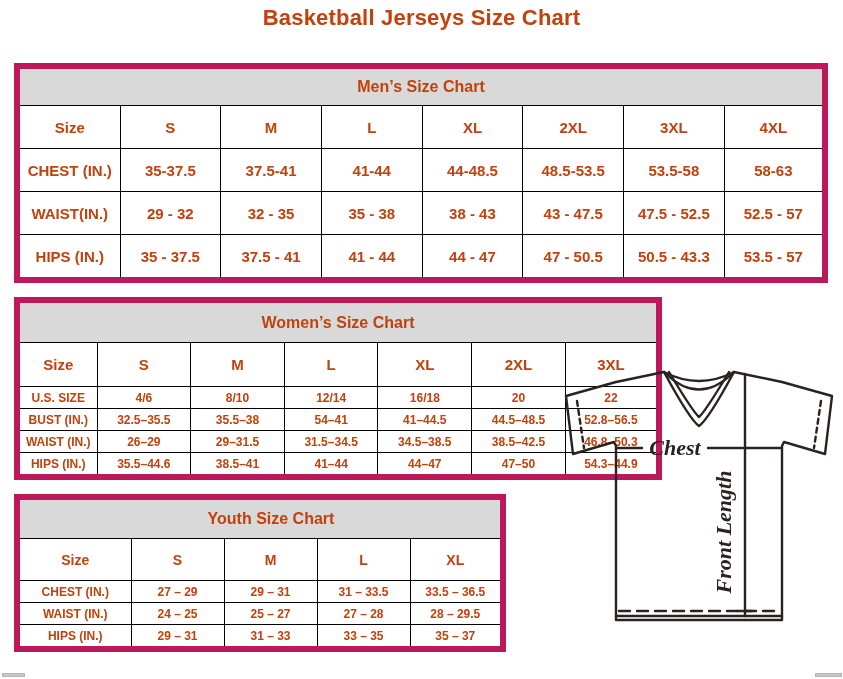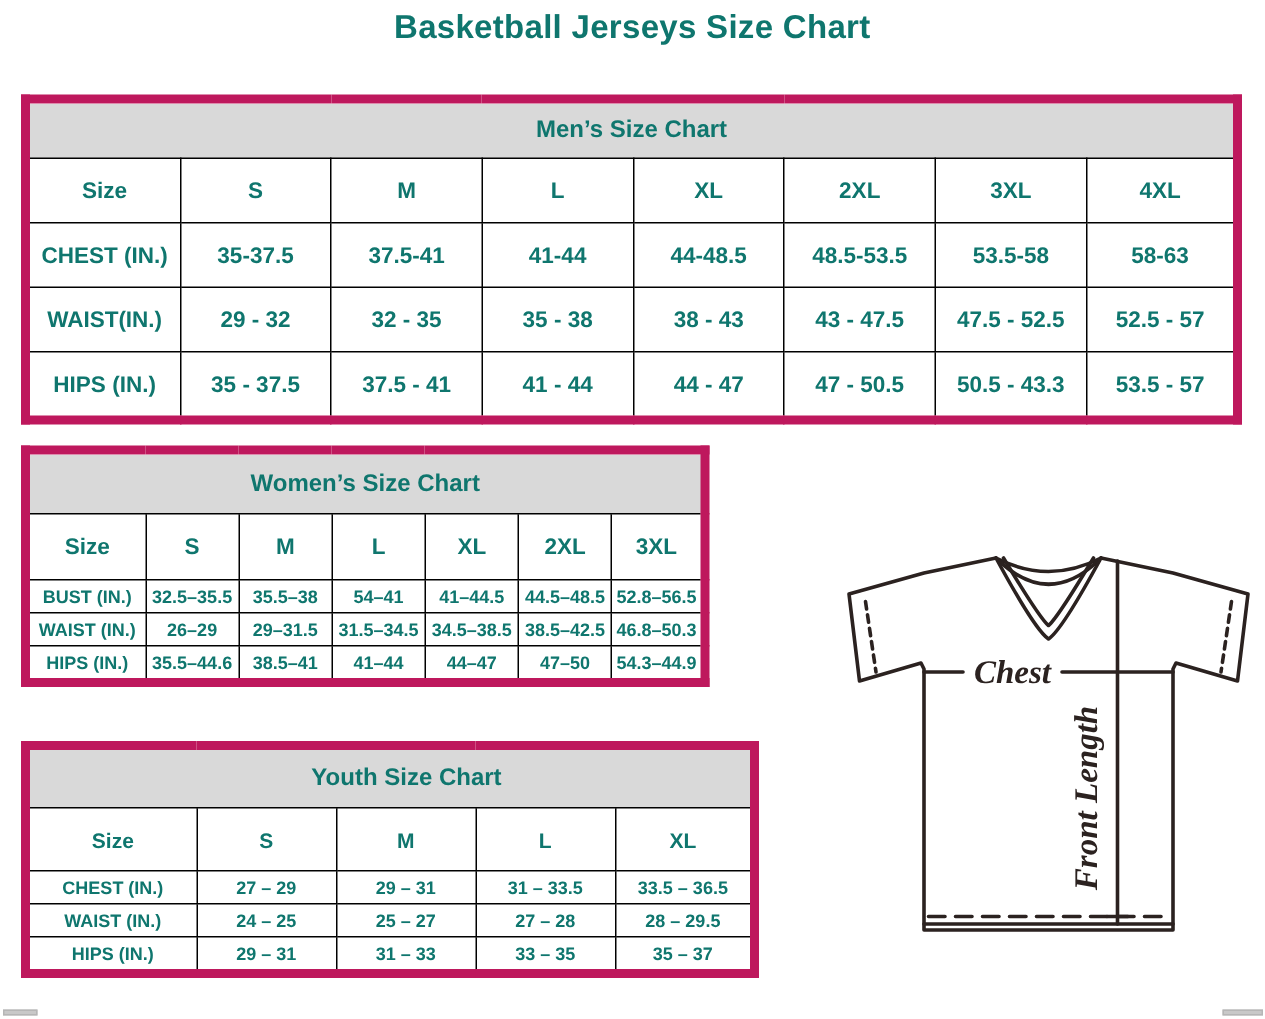--- a/index.html
+++ b/index.html
@@ -1,18 +1,18 @@
 <!DOCTYPE html>
 <html><head>
 <meta charset="utf-8">
 <style>
   html,body{margin:0;padding:0;background:#ffffff;}
   #canvas{
     position:relative;width:843px;height:679px;background:#ffffff;overflow:hidden;
-    font-family:"Liberation Sans",sans-serif;color:#0f766e;
+    font-family:"Liberation Sans",sans-serif;color:#c2410c;
   }
   .page-title{
     position:absolute;top:5px;left:0;right:0;text-align:center;
     font-size:22px;font-weight:bold;letter-spacing:.2px;
   }
   table.size-table{
     position:absolute;border-collapse:collapse;table-layout:fixed;
     border:6px solid #be185d;background:#fff;
   }
   table.size-table td,table.size-table th{
@@ -24,21 +24,21 @@
   td.val{font-weight:bold;}
 
   
   #tbl-men{left:14px;top:63px;width:814px;}
   #tbl-men td.band{height:36px;}
   #tbl-men th.colhead{height:42px;font-size:15px;}
   #tbl-men tr.datarow td{height:42px;font-size:15px;}
   #tbl-men td.rowlabel{font-size:14px;}
 
   
-  #tbl-women{left:14px;top:297px;width:459px;}
+  #tbl-women{left:14px;top:297px;width:648px;}
   #tbl-women td.band{height:39px;}
   #tbl-women th.colhead{height:43px;font-size:15px;}
   #tbl-women tr.datarow td{height:21px;font-size:12px;}
   #tbl-women td.rowlabel{font-size:11px;}
 
   
   #tbl-youth{left:14px;top:494px;width:492px;}
   #tbl-youth td.band{height:38px;padding-left:24px;}
   #tbl-youth th.colhead{height:41px;font-size:14px;}
   #tbl-youth tr.datarow td{height:21px;font-size:12px;}
@@ -132,20 +132,29 @@
         <tr>
           <th class="colhead">Size</th>
           <th class="colhead">S</th>
           <th class="colhead">M</th>
           <th class="colhead">L</th>
           <th class="colhead">XL</th>
           <th class="colhead">2XL</th>
           <th class="colhead">3XL</th>
         </tr>
         <tr class="datarow">
+          <td class="rowlabel">U.S. SIZE</td>
+          <td class="val">4/6</td>
+          <td class="val">8/10</td>
+          <td class="val">12/14</td>
+          <td class="val">16/18</td>
+          <td class="val">20</td>
+          <td class="val">22</td>
+        </tr>
+        <tr class="datarow">
           <td class="rowlabel">BUST (IN.)</td>
           <td class="val">32.5–35.5</td>
           <td class="val">35.5–38</td>
           <td class="val">54–41</td>
           <td class="val">41–44.5</td>
           <td class="val">44.5–48.5</td>
           <td class="val">52.8–56.5</td>
         </tr>
         <tr class="datarow">
           <td class="rowlabel">WAIST (IN.)</td>

